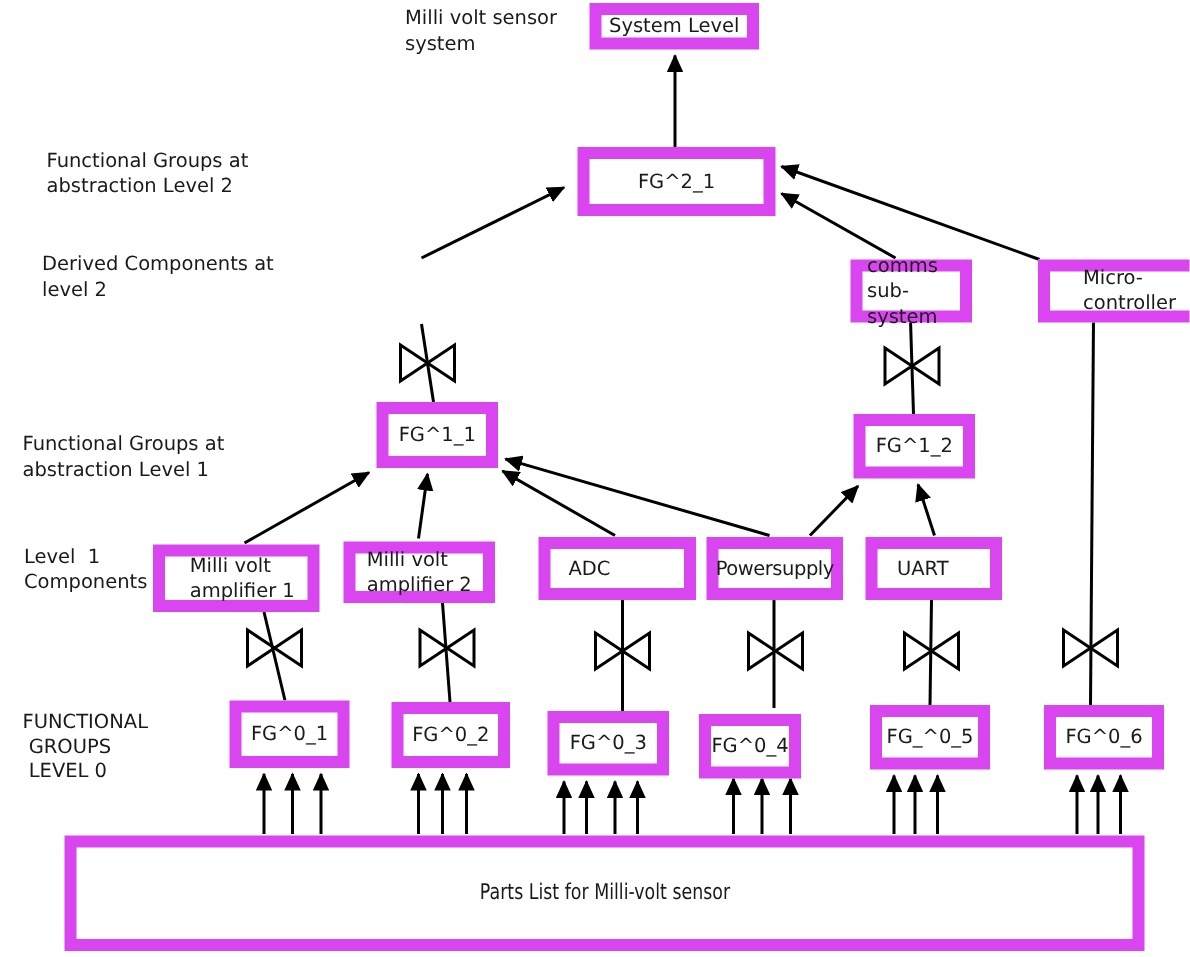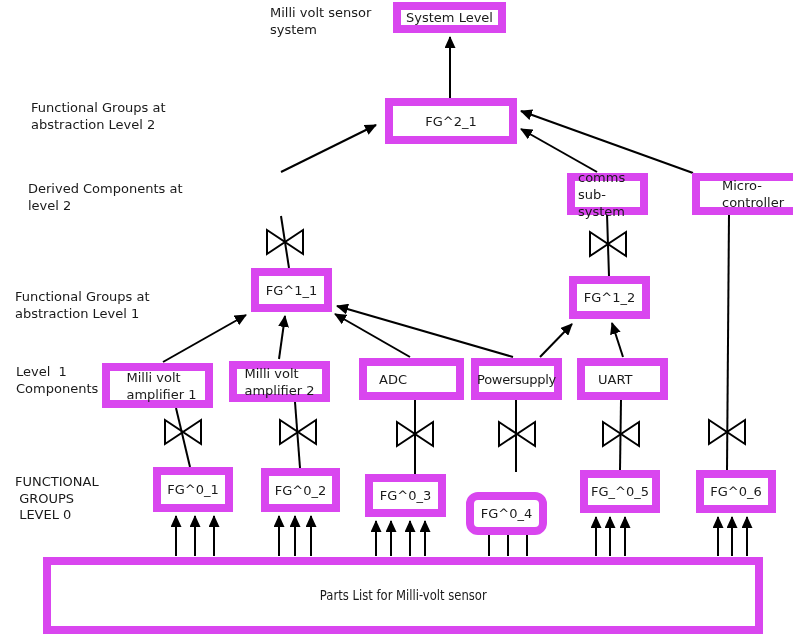--- a/index.html
+++ b/index.html
@@ -115,21 +115,21 @@
       <path d="M486,422 L486,446 L504,434 Z M522,422 L522,446 L504,434 Z"></path>
       <path d="M590,422 L590,446 L608,434 Z M626,422 L626,446 L608,434 Z"></path>
       <path d="M696,420 L696,444 L714,432 Z M732,420 L732,444 L714,432 Z"></path>
     </g>
   </svg>
 
   <div class="label" style="left:257px; top:5px;">Milli volt sensor
 system</div>
   <div class="label" style="left:18px; top:100px;">Functional Groups at
 abstraction Level 2</div>
-  <div class="label" style="left:15px; top:181px;">Derived Components at
+  <div class="label" style="left:15px; top:169px;">Derived Components at
 level 2</div>
   <div class="label" style="left:2px;  top:289px;">Functional Groups at
 abstraction Level 1</div>
   <div class="label" style="left:3px;  top:364px;">Level  1
 Components</div>
   <div class="label" style="left:2px;  top:474px;">FUNCTIONAL
  GROUPS
  LEVEL 0</div>
 
   <div class="node" style="left:380px; top:2px;   width:113px; height:31px;">
@@ -186,21 +186,21 @@
   </div>
 
   <div class="node" style="left:248px; top:468px; width:79px; height:44px;">
     <span>FG^0_2</span>
   </div>
 
   <div class="node" style="left:352px; top:474px; width:81px; height:43px;">
     <span>FG^0_3</span>
   </div>
 
-  <div class="node" style="left:453px; top:492px; width:81px; height:43px;border-radius:12px;">
+  <div class="node" style="left:453px; top:476px; width:68px; height:43px;">
     <span>FG^0_4</span>
   </div>
 
   <div class="node" style="left:567px; top:470px; width:80px; height:43px;">
     <span>FG_^0_5</span>
   </div>
 
   <div class="node" style="left:683px; top:470px; width:80px; height:43px;">
     <span>FG^0_6</span>
   </div>

